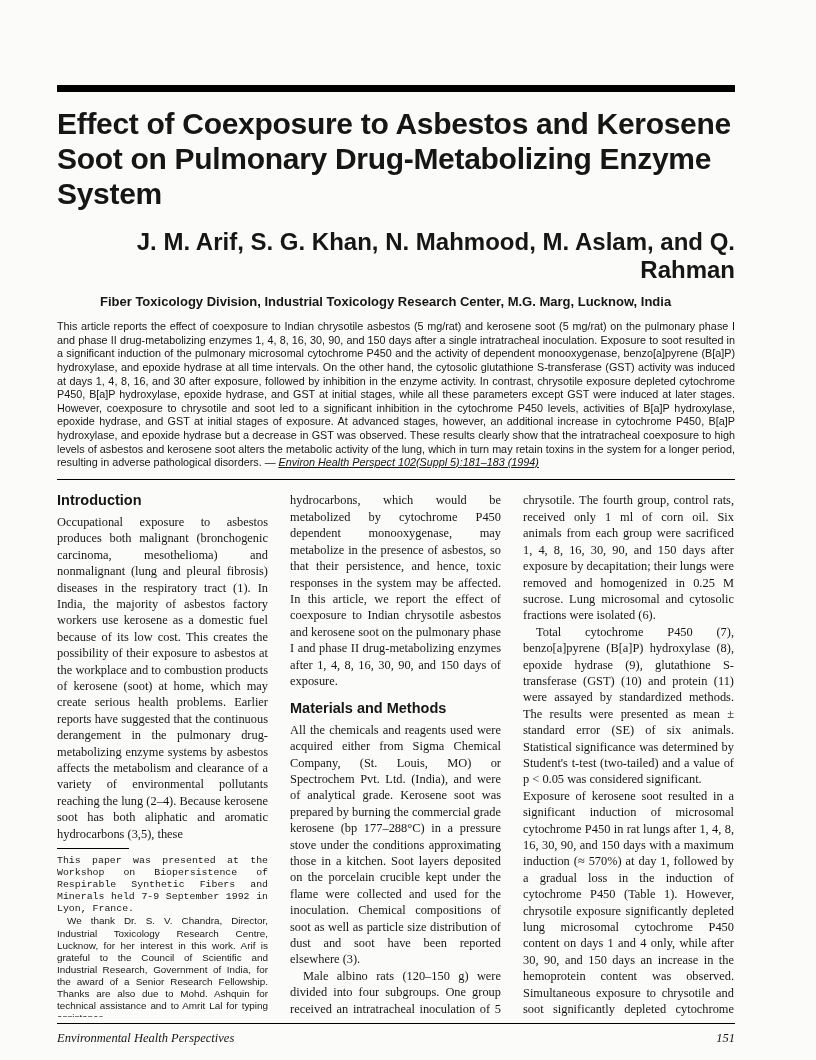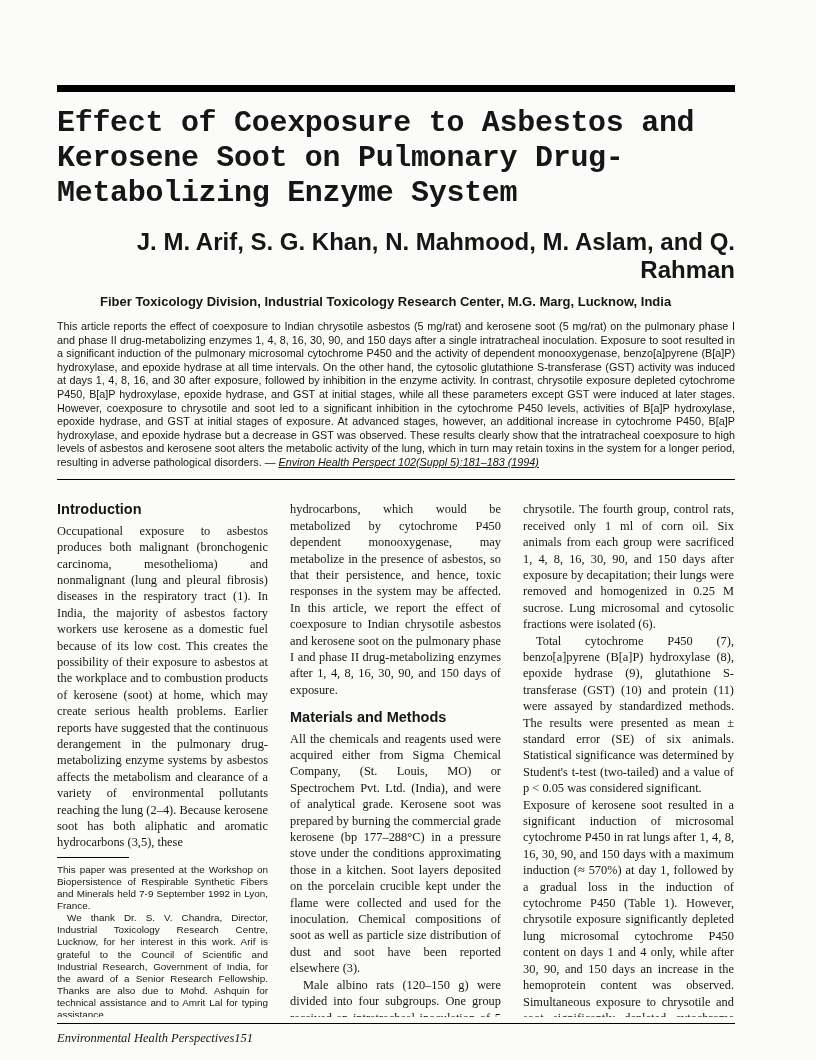--- a/index.html
+++ b/index.html
@@ -15,34 +15,33 @@
     width: 678px; height: 1060px;
     margin-left: 57px;
     padding-top: 85px;
     display: flex; flex-direction: column;
   }
   .top-rule { height: 8px; background: #000; width: 100%; }
   .title {
     margin: 14px 0 0 0;
     font-size: 30px; font-weight: bold; line-height: 1.17;
     letter-spacing: -0.3px;
-    font-family: Liberation Mono, monospace;
   }
   .authors { margin-top: 17px; font-size: 24px; font-weight: bold; text-align: right; }
   .affiliation { margin-top: 10px; font-size: 13px; font-weight: bold; padding-left: 43px; }
   .abstract {
     margin: 11px 0 0 0;
     font-size: 10.8px; line-height: 13.6px; text-align: justify;
   }
   .citation { font-style: italic; text-decoration: underline; }
   .keywords { margin: 4px 0 0 0; font-size: 10.8px; }
   .divider { height: 2px; background: #000; margin-top: 9px; }
   .columns {
     display: flex; gap: 22px;
-    margin-top: 21px;
+    margin-top: 12px;
     flex: 1 1 auto; min-height: 0; overflow: hidden;
   }
   .col {
     width: 211px; min-width: 0;
     display: flex; flex-direction: column;
     font-family: "Liberation Serif", serif;
     font-size: 12.4px; line-height: 16.4px; text-align: justify;
   }
   .col h2 {
     font-family: "Liberation Sans", sans-serif;
@@ -52,26 +51,26 @@
   .col h2.mid { margin-top: 11px; }
   .col p { margin: 0; }
   .col p.indent { text-indent: 13px; }
   .footnote {
     margin-top: auto; padding-top: 6px;
     font-family: "Liberation Sans", sans-serif;
     font-size: 9.9px; line-height: 12.1px; text-align: justify;
   }
   .footnote-rule { height: 1px; background: #000; width: 72px; margin-bottom: 6px; }
   .footnote p { margin: 0; text-indent: 10px; }
-  .footnote p.first { text-indent: 0; }
+  .footnote p.first { text-indent: 0; font-family: Liberation Mono, monospace; }
   .footer {
     border-top: 1.5px solid #000;
     margin-top: 6px; margin-bottom: 14px;
     padding-top: 7px;
-    display: flex; justify-content: flex-start; align-items: baseline;
+    display: flex; justify-content: space-between; align-items: baseline;
     font-family: "Liberation Serif", serif;
     font-style: italic; font-size: 12.5px;
   }
 </style>
 </head>
 <body>
 
 <div class="sheet">
 
   <div class="top-rule"></div>

